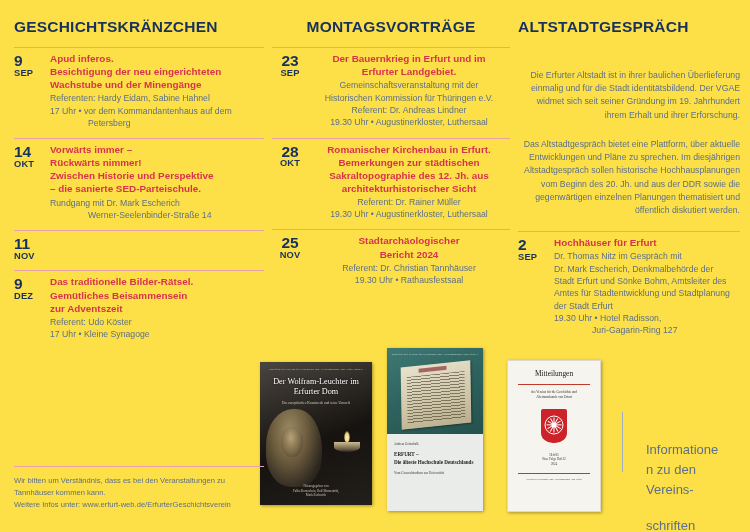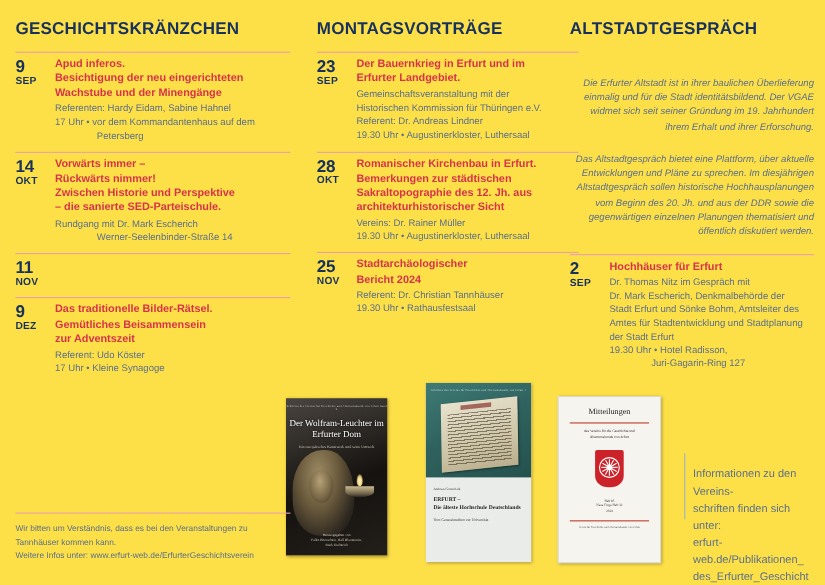--- a/index.html
+++ b/index.html
@@ -22,21 +22,21 @@
     height: 532px;
     background: #fde047;
   }
 
   
   .col {
     position: absolute;
     top: 0;
   }
   .col-left   { left: 14px;  width: 250px; }
-  .col-mid    { left: 288px; width: 238px; }
+  .col-mid    { left: 272px; width: 238px; text-align: center; }
   .col-right  { left: 518px; width: 222px; }
 
   .section-title {
     font-size: 15.5px;
     font-weight: bold;
     letter-spacing: 0.2px;
     color: #17315c;
     margin: 18px 0 0 0;
     line-height: 1.1;
     white-space: nowrap;
@@ -95,21 +95,21 @@
   }
 
   
   .intro {
     margin-top: 34px;
     color: #5b6f8c;
     font-size: 8.7px;
     line-height: 1.52;
     text-align: right;
   }
-  .intro p { margin: 0; font-style: italic; }
+  .intro p { margin: 0; }
   .intro p + p { margin-top: 16px; }
 
   .right-events { margin-top: 14px; }
 
   
   .footer-left {
     position: absolute;
     left: 14px;
     top: 466px;
     width: 250px;
@@ -124,23 +124,23 @@
 
   
   .footer-right {
     position: absolute;
     left: 630px;
     top: 424px;
     width: 110px;
     text-align: left;
   }
   .footer-right p {
-    margin: 0;
+    margin: 16px;
     color: #5b6f8c;
-    font-size: 10px;
+    font-size: 13px;
     line-height: 1.55;
     word-break: break-word;
   }
   .footer-right .rule { margin-top: 7px; }
 
   .vline {
     position: absolute;
     left: 622px;
     top: 412px;
     width: 0;
@@ -158,21 +158,21 @@
   }
   .book {
     position: absolute;
     box-shadow: 1px 1px 3px rgba(0,0,0,0.35);
     overflow: hidden;
     background: #fff;
   }
 
   
   .book1 {
-    left: 5px; top: 22px; width: 92px; height: 143px;
+    left: 5px; top: 22px; width: 112px; height: 143px;
     background: linear-gradient(160deg,#4a4540 0%, #15120f 55%, #231f1b 100%);
   }
   .book1 .head {
     color: #d8d2c6; font-size: 2.6px; text-align: center;
     margin-top: 6px; letter-spacing: .2px; font-family: "Liberation Serif", serif;
   }
   .book1 .t {
     color: #ffffff; font-family: "Liberation Serif", serif;
     font-size: 8.2px; text-align: center; line-height: 1.22; margin-top: 6px;
     text-shadow: 0 0 2px rgba(0,0,0,.8);
@@ -389,21 +389,21 @@
       <div class="event">
         <div class="date">
           <span class="day">28</span>
           <span class="mon">OKT</span>
         </div>
         <div class="body">
           <p class="etitle" style="white-space:pre-line">Romanischer Kirchenbau in Erfurt.
 Bemerkungen zur städtischen
 Sakraltopographie des 12. Jh. aus
 architekturhistorischer Sicht</p>
-          <p class="meta">Vereins: Dr. Rainer Müller</p>
+          <p class="meta">Referent: Dr. Rainer Müller</p>
           <p class="meta">19.30 Uhr • Augustinerkloster, Luthersaal</p>
         </div>
       </div>
 
       <hr class="rule">
       <div class="event">
         <div class="date">
           <span class="day">25</span>
           <span class="mon">NOV</span>
         </div>

